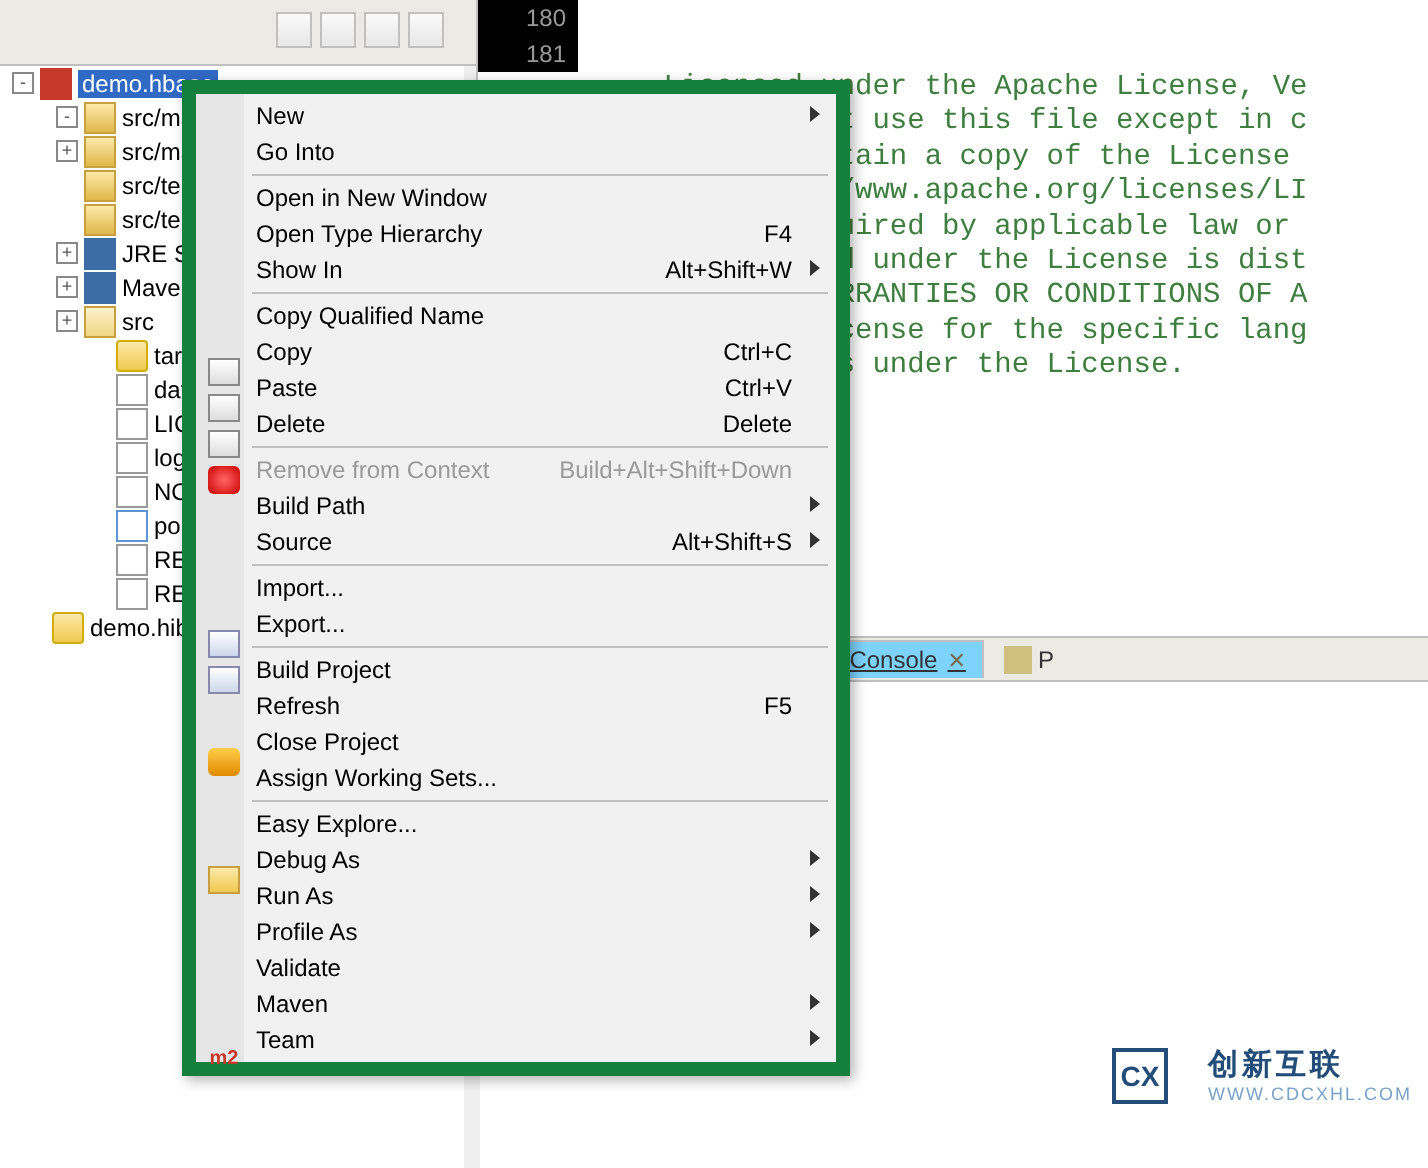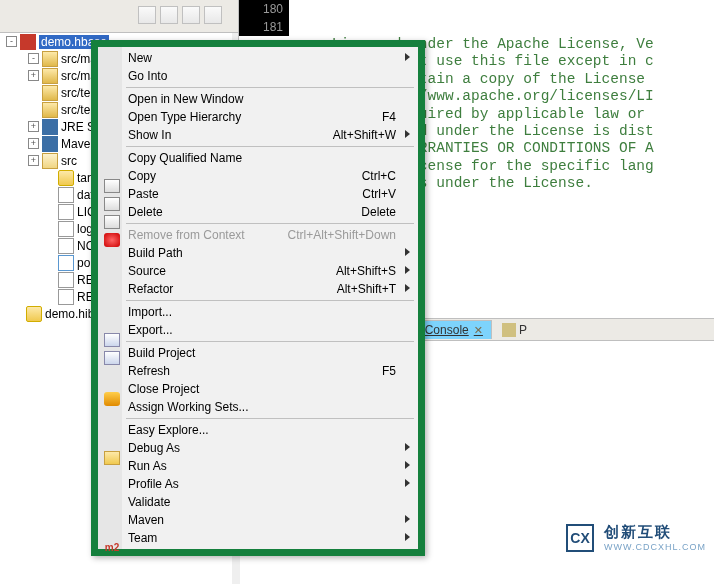--- a/index.html
+++ b/index.html
@@ -42,21 +42,21 @@
 .msep { height: 1px; background: #c0c0c0; margin: 2px 2px 2px 26px; }
 .mi.copy { background: linear-gradient(#fff,#ddd); border: 1px solid #888; }
 .mi.paste { background: linear-gradient(#fff,#ddd); border: 1px solid #888; }
 .mi.del { background: radial-gradient(#f66,#c00); border-radius: 3px; }
 .mi.imp { background: linear-gradient(#fff,#ccd6ec); border: 1px solid #88a; }
 .mi.exp { background: linear-gradient(#fff,#ccd6ec); border: 1px solid #88a; }
 .mi.ref { background: linear-gradient(#ffce4a,#e08a00); border-radius: 3px; }
 .mi.ee { background: linear-gradient(#fde9a9,#f0c94f); border: 1px solid #c8a040; }
 .mi.m2 { color: #c6392b; font-weight: bold; font-size: 10px; line-height: 14px; text-align: center; }
 .watermark { position: absolute; right: 8px; bottom: 32px; opacity: 0.9; }
-.watermark .wbox { display: flex; align-items: center; gap: 10px; }
+.watermark .wbox { display: flex; align-items: center; gap: 20px; }
 .watermark .wlogo { width: 28px; height: 28px; border: 2px solid #0a3a6a; display: flex; align-items: center; justify-content: center; color: #0a3a6a; font-weight: bold; font-size: 14px; }
 .watermark .wtxt { font-size: 15px; color: #0a3a6a; font-weight: bold; letter-spacing: 2px; }
 .watermark .wurl { font-size: 9px; color: #6a98c0; letter-spacing: 1px; }
 .close-x { font-size: 11px; color: #7a6a4a; margin-left: 2px; }
 </style>
 </head>
 <body>
 
 <div class="toolbar">
   <div class="tb-icons">
@@ -259,34 +259,29 @@
       <span class="sc">Ctrl+V</span>
     </div>
   <div class="mrow">
       <span class="mi del"></span>
       <span>Delete</span>
       <span class="sc">Delete</span>
     </div>
   <div class="msep"></div>
   <div class="mrow dis">
       <span>Remove from Context</span>
-      <span class="sc">Ctrl+Alt+Shift+Down</span>
+      <span class="sc">Build+Alt+Shift+Down</span>
     </div>
   <div class="mrow">
       <span>Build Path</span>
       <span class="arr"></span>
     </div>
   <div class="mrow">
       <span>Source</span>
       <span class="sc">Alt+Shift+S</span>
-      <span class="arr"></span>
-    </div>
-  <div class="mrow">
-      <span>Refactor</span>
-      <span class="sc">Alt+Shift+T</span>
       <span class="arr"></span>
     </div>
   <div class="msep"></div>
   <div class="mrow">
       <span class="mi imp"></span>
       <span>Import...</span>
     </div>
   <div class="mrow">
       <span class="mi exp"></span>
       <span>Export...</span>

